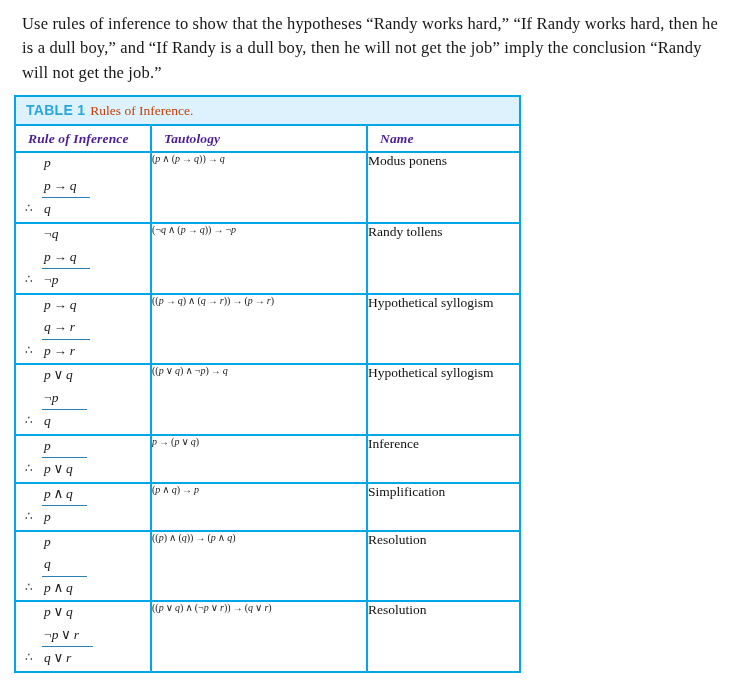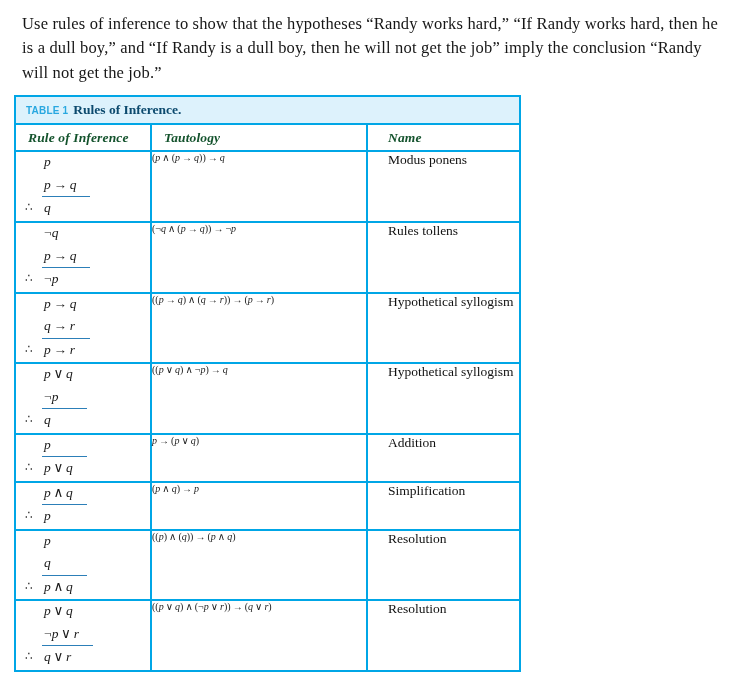--- a/index.html
+++ b/index.html
@@ -38,27 +38,27 @@
     background: #ddf2fc;
     border-bottom: 2px solid #00a6e6;
     padding: 4px 0 4px 10px;
     font-size: 13.5px;
     line-height: 1.35;
     white-space: nowrap;
   }
   .caption-label {
     color: #29a8e0;
     font-weight: bold;
-    font-size: 10px;
+    font-size: 14px;
     letter-spacing: 0.02em;
     font-family: "Liberation Sans", "DejaVu Sans", sans-serif;
   }
   .caption-title {
-    color: #0c4a6e;
-    font-weight: bold;
+    color: #c2410c;
+    font-weight: normal;
     font-size: 13.5px;
     margin-left: 5px;
   }
 
   table.rules {
     border-collapse: collapse;
     width: 100%;
     table-layout: fixed;
   }
   table.rules col.c-rule { width: 135px; }
@@ -66,32 +66,32 @@
   table.rules col.c-name { width: 152px; }
 
   table.rules th,
   table.rules td {
     border-right: 2px solid #00a6e6;
     border-bottom: 2px solid #00a6e6;
     vertical-align: top;
     padding: 0;
   }
   table.rules th:last-child,
-  table.rules td:last-child { border-right: none; padding-left: 20px; }
+  table.rules td:last-child { border-right: none; }
   table.rules tr:last-child td { border-bottom: none; }
 
   table.rules thead th {
     height: 25px;
     font-style: italic;
     font-weight: bold;
     font-size: 13.5px;
     text-align: left;
     vertical-align: middle;
     padding-left: 12px;
-    color: #14532d;
+    color: #4c1d95;
     letter-spacing: 0.01em;
   }
   thead th.th-rule { padding-left: 22px; }
 
   
   td.cell-rule { padding: 8px 0 6px 0; }
   td.cell-taut {
     padding: 10px 0 6px 12px;
     font-size: 10px;
     white-space: nowrap;
@@ -167,36 +167,36 @@
     </thead>
     <tbody id="rules-body">
         <tr class="r3">
           <td class="cell-rule"><div class="argument"><span class="arg-line"><span class="v">p</span></span><span class="arg-line premise-last"><span class="v">p</span> <span class="op">→</span> <span class="v">q</span></span><span class="arg-line conclusion"><span class="therefore">∴</span><span><span class="v">q</span></span></span></div></td>
           <td class="cell-taut"><span class="op">(</span><span class="v">p</span> <span class="op">∧</span> <span class="op">(</span><span class="v">p</span> <span class="op">→</span> <span class="v">q</span><span class="op">)</span><span class="op">)</span> <span class="op">→</span> <span class="v">q</span></td>
           <td class="cell-name">Modus ponens</td>
         </tr>
         <tr class="r3">
           <td class="cell-rule"><div class="argument"><span class="arg-line"><span class="op">¬</span><span class="v">q</span></span><span class="arg-line premise-last"><span class="v">p</span> <span class="op">→</span> <span class="v">q</span></span><span class="arg-line conclusion"><span class="therefore">∴</span><span><span class="op">¬</span><span class="v">p</span></span></span></div></td>
           <td class="cell-taut"><span class="op">(</span><span class="op">¬</span><span class="v">q</span> <span class="op">∧</span> <span class="op">(</span><span class="v">p</span> <span class="op">→</span> <span class="v">q</span><span class="op">)</span><span class="op">)</span> <span class="op">→</span> <span class="op">¬</span><span class="v">p</span></td>
-          <td class="cell-name">Rules tollens</td>
+          <td class="cell-name">Randy tollens</td>
         </tr>
         <tr class="r3">
           <td class="cell-rule"><div class="argument"><span class="arg-line"><span class="v">p</span> <span class="op">→</span> <span class="v">q</span></span><span class="arg-line premise-last"><span class="v">q</span> <span class="op">→</span> <span class="v">r</span></span><span class="arg-line conclusion"><span class="therefore">∴</span><span><span class="v">p</span> <span class="op">→</span> <span class="v">r</span></span></span></div></td>
           <td class="cell-taut"><span class="op">(</span><span class="op">(</span><span class="v">p</span> <span class="op">→</span> <span class="v">q</span><span class="op">)</span> <span class="op">∧</span> <span class="op">(</span><span class="v">q</span> <span class="op">→</span> <span class="v">r</span><span class="op">)</span><span class="op">)</span> <span class="op">→</span> <span class="op">(</span><span class="v">p</span> <span class="op">→</span> <span class="v">r</span><span class="op">)</span></td>
           <td class="cell-name">Hypothetical syllogism</td>
         </tr>
         <tr class="r3">
           <td class="cell-rule"><div class="argument"><span class="arg-line"><span class="v">p</span> <span class="op">∨</span> <span class="v">q</span></span><span class="arg-line premise-last"><span class="op">¬</span><span class="v">p</span></span><span class="arg-line conclusion"><span class="therefore">∴</span><span><span class="v">q</span></span></span></div></td>
           <td class="cell-taut"><span class="op">(</span><span class="op">(</span><span class="v">p</span> <span class="op">∨</span> <span class="v">q</span><span class="op">)</span> <span class="op">∧</span> <span class="op">¬</span><span class="v">p</span><span class="op">)</span> <span class="op">→</span> <span class="v">q</span></td>
           <td class="cell-name">Hypothetical syllogism</td>
         </tr>
         <tr class="r2">
           <td class="cell-rule"><div class="argument"><span class="arg-line premise-last"><span class="v">p</span></span><span class="arg-line conclusion"><span class="therefore">∴</span><span><span class="v">p</span> <span class="op">∨</span> <span class="v">q</span></span></span></div></td>
           <td class="cell-taut"><span class="v">p</span> <span class="op">→</span> <span class="op">(</span><span class="v">p</span> <span class="op">∨</span> <span class="v">q</span><span class="op">)</span></td>
-          <td class="cell-name">Addition</td>
+          <td class="cell-name">Inference</td>
         </tr>
         <tr class="r2">
           <td class="cell-rule"><div class="argument"><span class="arg-line premise-last"><span class="v">p</span> <span class="op">∧</span> <span class="v">q</span></span><span class="arg-line conclusion"><span class="therefore">∴</span><span><span class="v">p</span></span></span></div></td>
           <td class="cell-taut"><span class="op">(</span><span class="v">p</span> <span class="op">∧</span> <span class="v">q</span><span class="op">)</span> <span class="op">→</span> <span class="v">p</span></td>
           <td class="cell-name">Simplification</td>
         </tr>
         <tr class="r3">
           <td class="cell-rule"><div class="argument"><span class="arg-line"><span class="v">p</span></span><span class="arg-line premise-last"><span class="v">q</span></span><span class="arg-line conclusion"><span class="therefore">∴</span><span><span class="v">p</span> <span class="op">∧</span> <span class="v">q</span></span></span></div></td>
           <td class="cell-taut"><span class="op">(</span><span class="op">(</span><span class="v">p</span><span class="op">)</span> <span class="op">∧</span> <span class="op">(</span><span class="v">q</span><span class="op">)</span><span class="op">)</span> <span class="op">→</span> <span class="op">(</span><span class="v">p</span> <span class="op">∧</span> <span class="v">q</span><span class="op">)</span></td>
           <td class="cell-name">Resolution</td>

